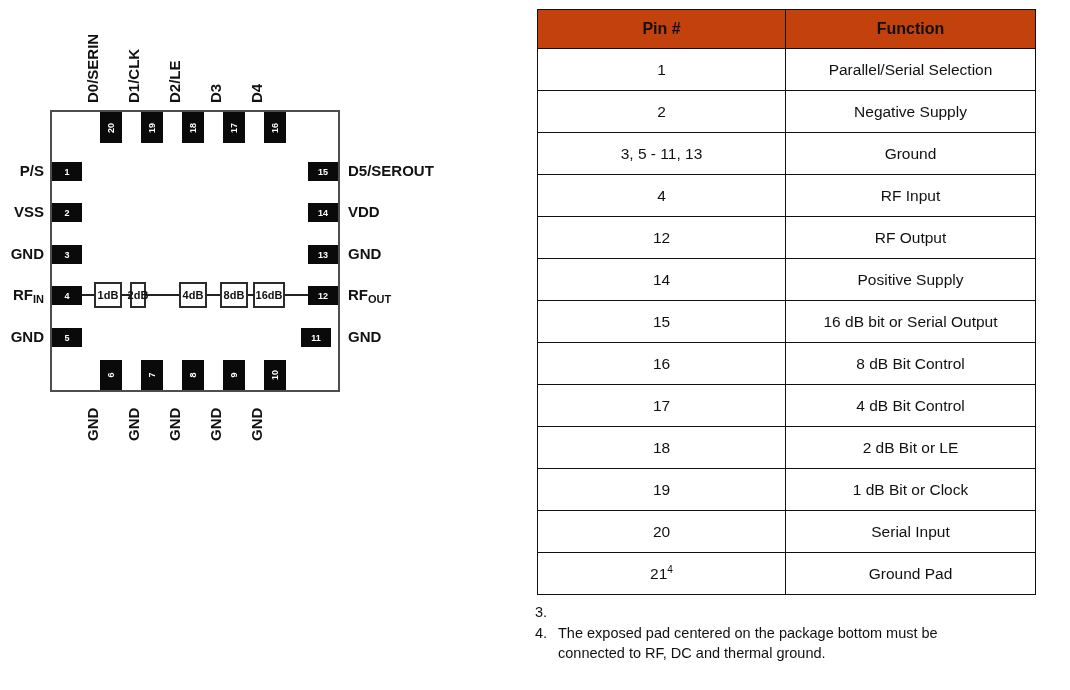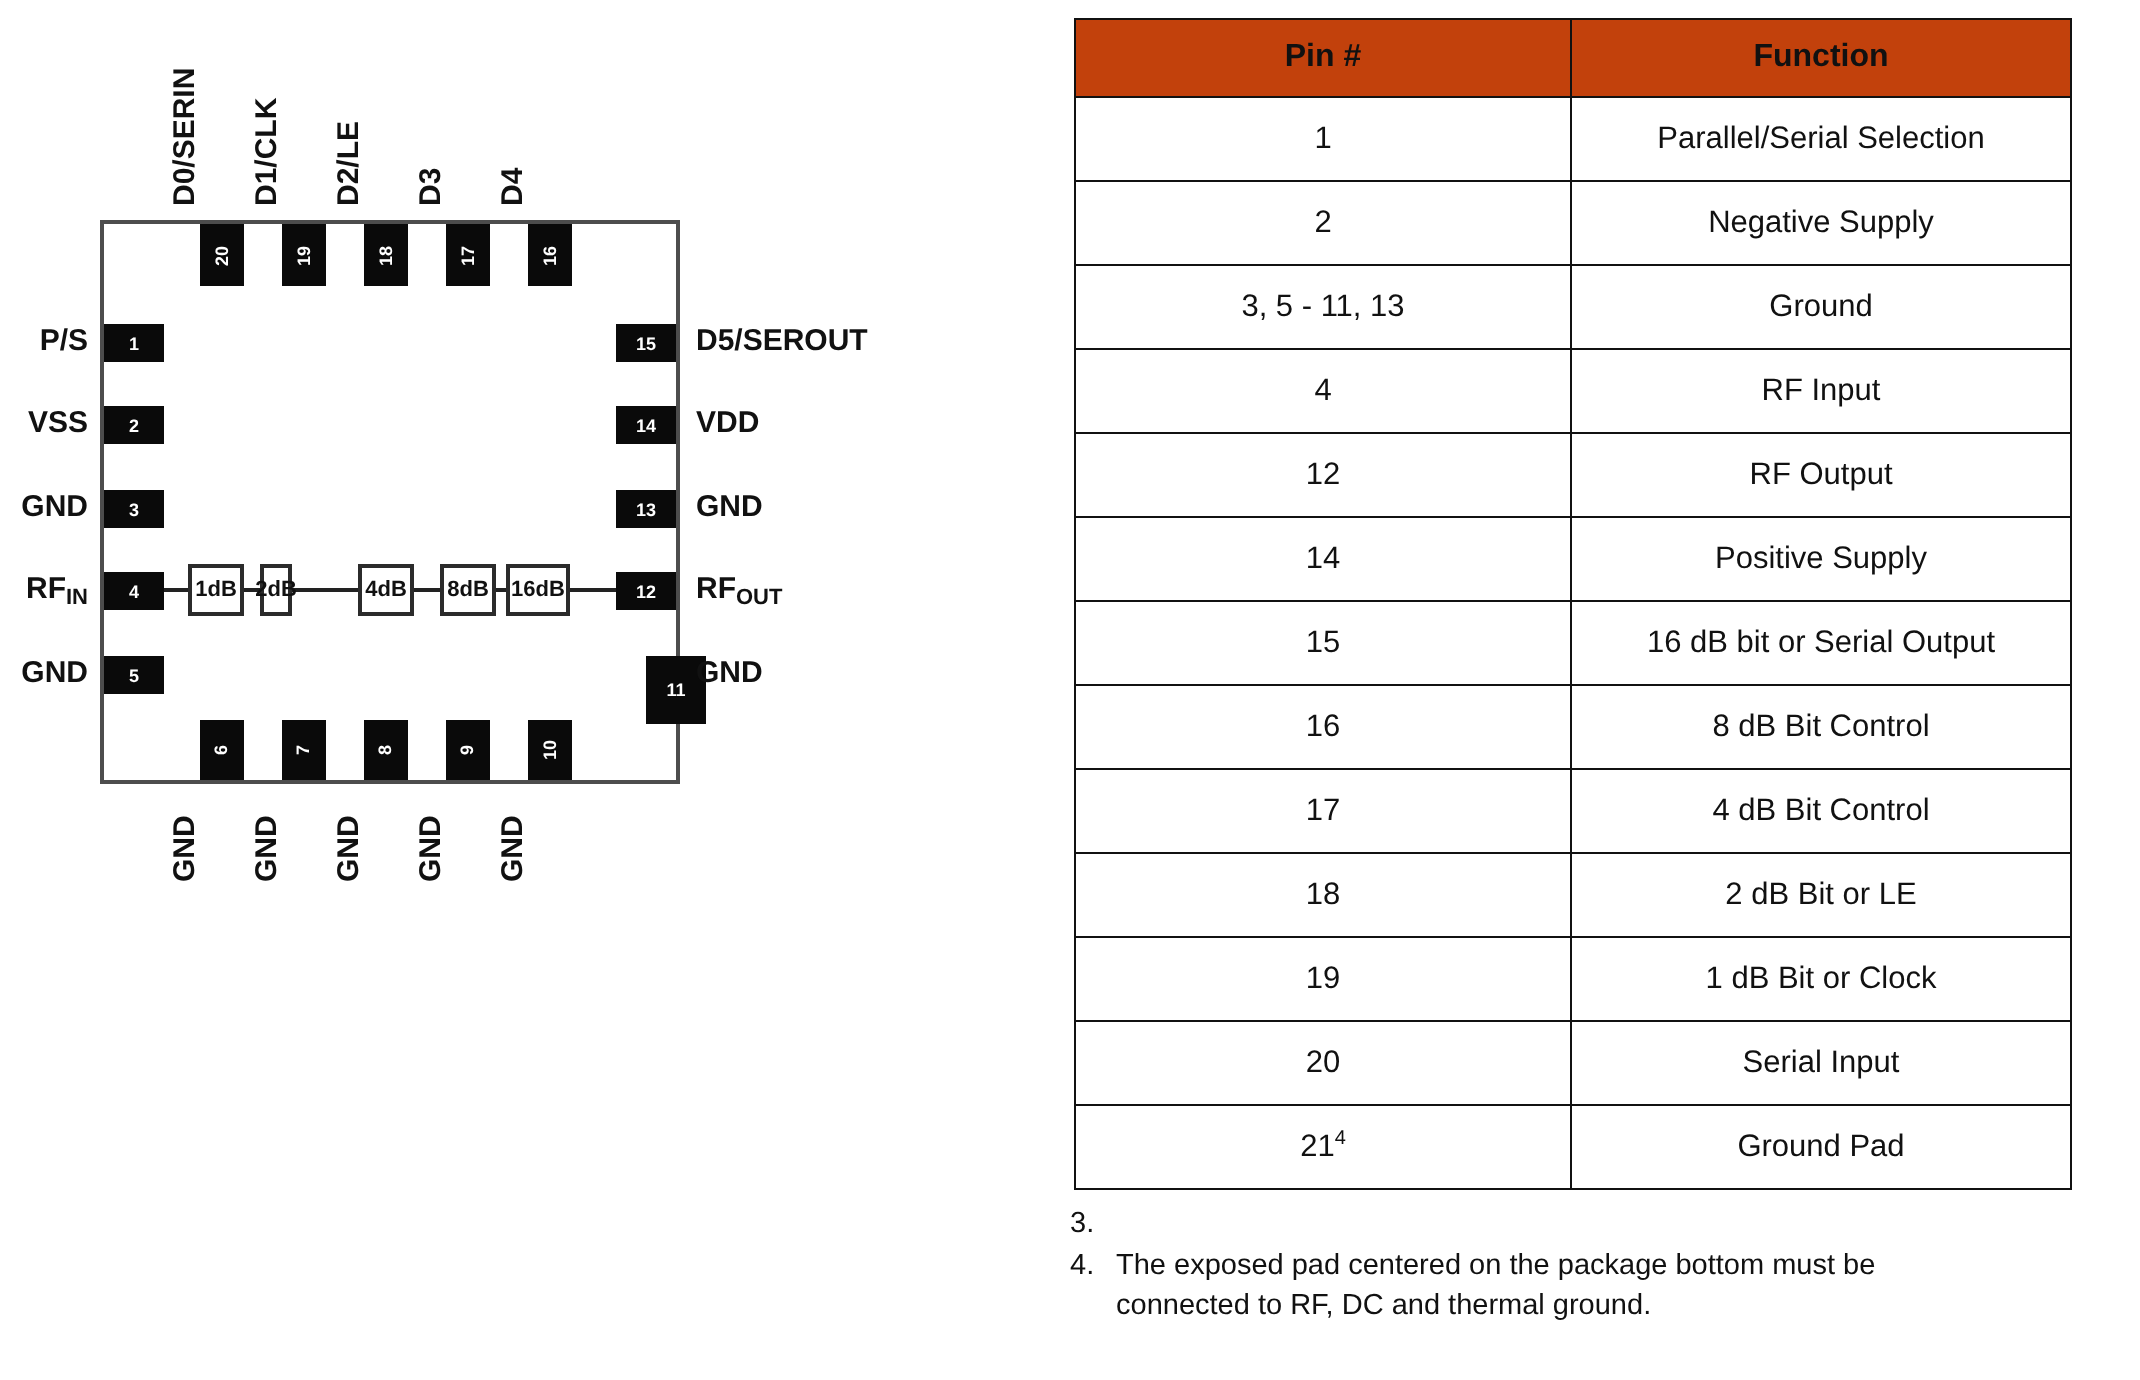--- a/index.html
+++ b/index.html
@@ -120,21 +120,21 @@
       </div>
       <div class="side-label right" style="top: 202px;">VDD</div>
       <div class="pad" style="left: 308px; top: 245px; width: 30px; height: 19px;">
         <span>13</span>
       </div>
       <div class="side-label right" style="top: 244px;">GND</div>
       <div class="pad" style="left: 308px; top: 286px; width: 30px; height: 19px;">
         <span>12</span>
       </div>
       <div class="side-label right" style="top: 285px;">RF<sub>OUT</sub></div>
-      <div class="pad" style="left: 323px; top: 328px; width: 30px; height: 34px; justify-content: center;">
+      <div class="pad" style="left: 301px; top: 328px; width: 30px; height: 19px; justify-content: center;">
         <span>11</span>
       </div>
       <div class="side-label right" style="top: 327px;">GND</div>
       <div class="att-box" style="left: 94px; width: 28px;">1dB</div>
       <div class="att-box" style="left: 130px; width: 16px;">2dB</div>
       <div class="att-box" style="left: 179px; width: 28px;">4dB</div>
       <div class="att-box" style="left: 220px; width: 28px;">8dB</div>
       <div class="att-box" style="left: 253px; width: 32px;">16dB</div>
     </div>
 </div>

